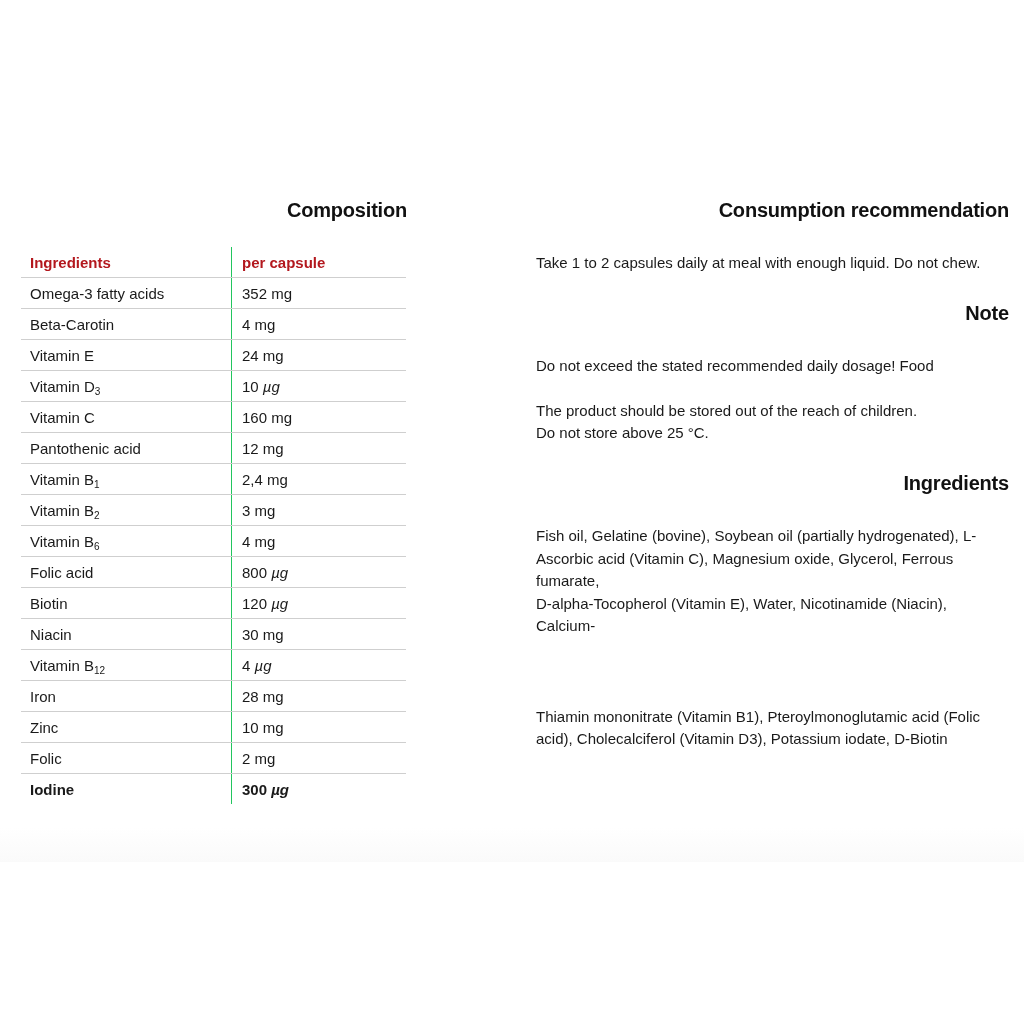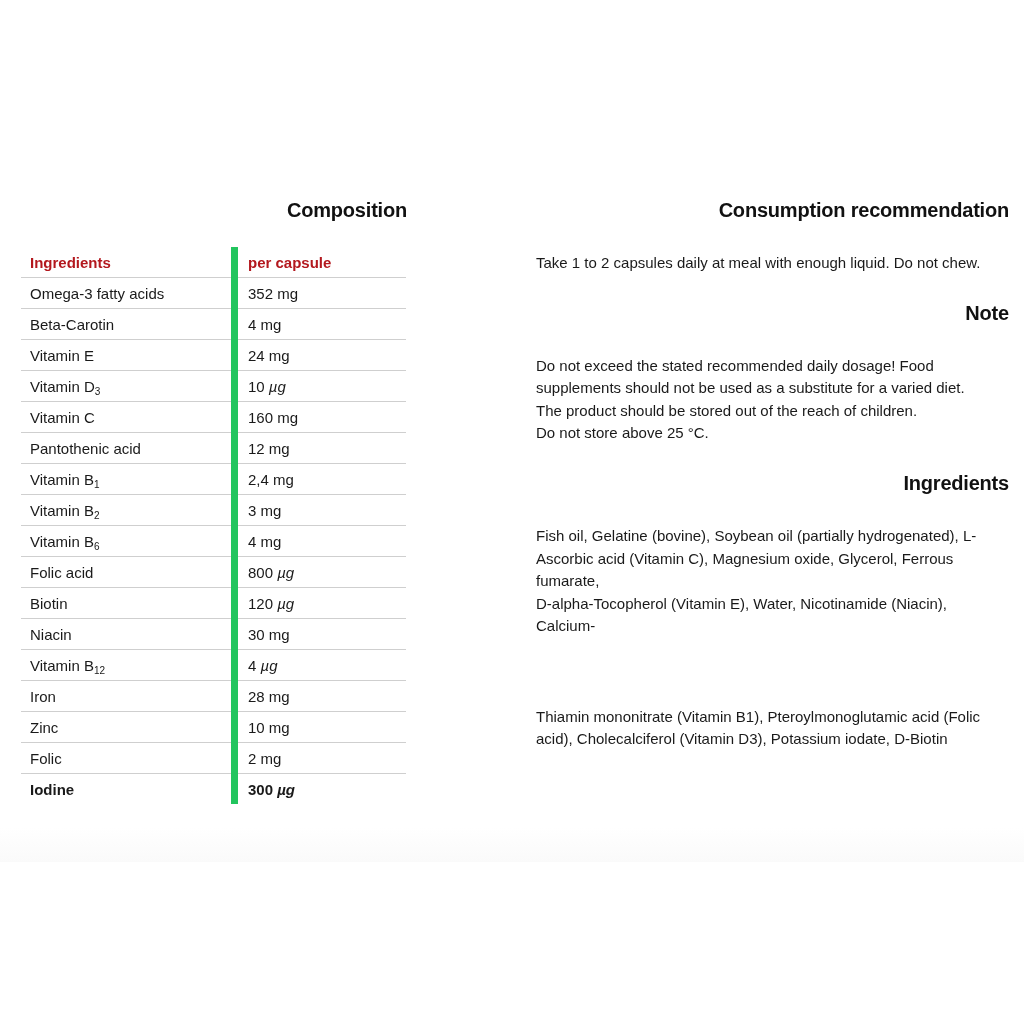--- a/index.html
+++ b/index.html
@@ -31,21 +31,21 @@
   table.comp th, table.comp td {
     text-align: left; padding: 0 0 0 9px; height: 30px;
     border-bottom: 1px solid #cfcfcf; vertical-align: middle;
   }
   table.comp th {
     color: #b3181e; font-weight: bold; font-size: 15px;
     height: 30px; padding-top: 0;
   }
   table.comp td.col1, table.comp th.col1 { width: 201px; }
   table.comp td.col2, table.comp th.col2 {
-    border-left: 7px solid #22c55e; padding-left: 10px;
+    border-left: 1px solid #22c55e; padding-left: 10px;
   }
   table.comp tr:last-child td { border-bottom: none; font-weight: bold; }
   sub { font-size: 10px; vertical-align: -3px; line-height: 0; }
   .unit-mu { font-style: italic; }
   p.body {
     margin: 17px; font-size: 15px; line-height: 22.6px; color: #1a1a1a;
   }
   .sec-note { margin-top: 24px; }
   .sec-ing { margin-top: 24px; }
   .gap { height: 11px; }
@@ -142,21 +142,21 @@
     <h2>Consumption recommendation</h2>
     <div class="gap"></div>
     <p class="body">Take 1 to 2 capsules daily at meal with enough liquid. Do not chew.</p>
   </div>
 
   <div class="sec-note">
     <h2>Note</h2>
     <div class="gap"></div>
     <p class="body">
       <span>Do not exceed the stated recommended daily dosage! Food</span><br>
-      <span>supplements should not be used as a substitute for a varied diet.</span><br>
+      <br>
       <span>The product should be stored out of the reach of children.</span><br>
       <span>Do not store above 25 °C.</span>
     </p>
   </div>
 
   <div class="sec-ing">
     <h2>Ingredients</h2>
     <div class="gap"></div>
     <p class="body">
       <span>Fish oil, Gelatine (bovine), Soybean oil (partially hydrogenated), L-</span><br>

